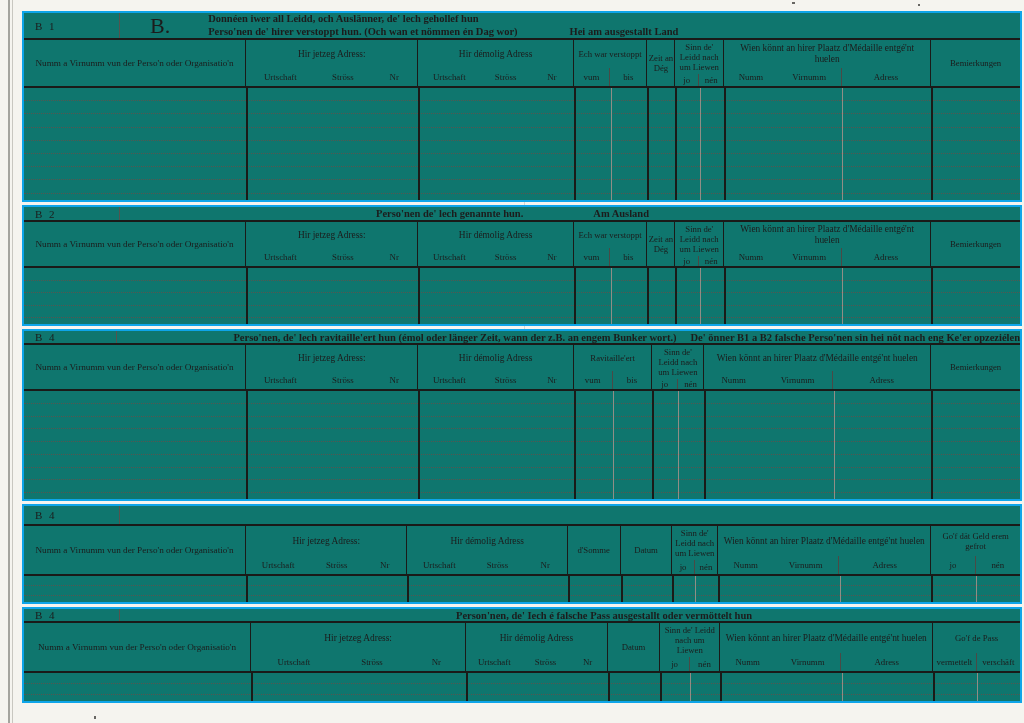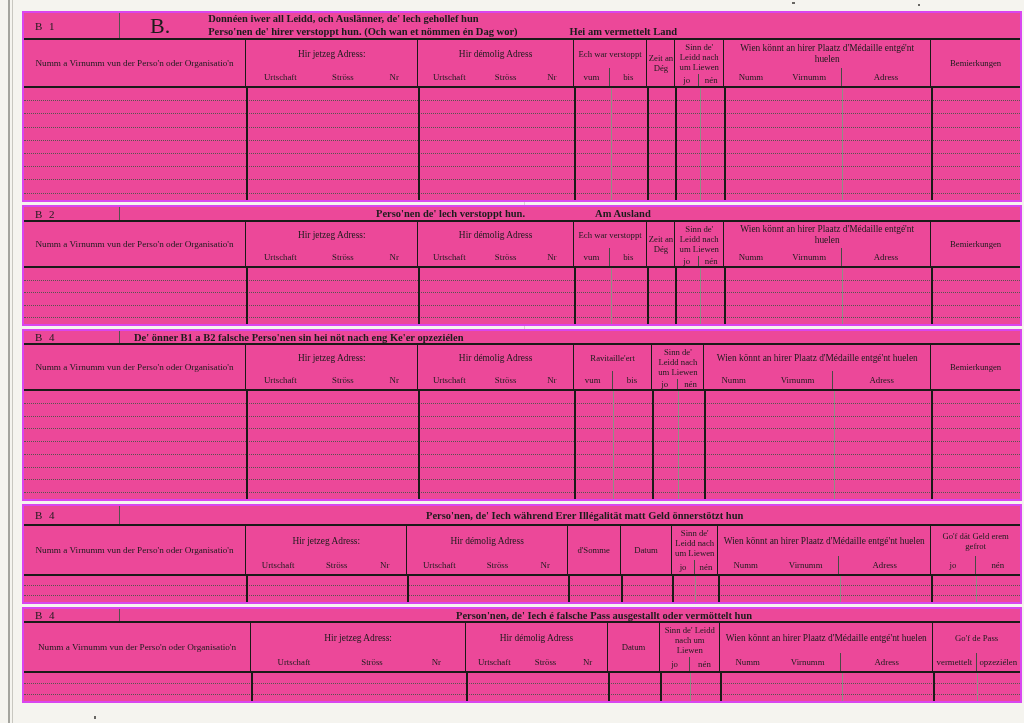--- a/index.html
+++ b/index.html
@@ -11,22 +11,22 @@
     font-family: "Liberation Serif", "DejaVu Serif", serif;
     position: relative;
     overflow: hidden;
   }
   .margin-rule {
     position: absolute; left: 8px; top: 0; height: 100%; width: 5px;
     border-left: 2px solid #8a8a84; border-right: 1px solid #b9b8b1; opacity: .75;
   }
   .tables { position: absolute; left: 22px; top: 11px; width: 1000px; }
   .ftable {
-    border: 2px solid #d946ef;
-    background: #ec4899;
+    border: 2px solid #0ea5e9;
+    background: #0f766e;
     margin-bottom: 3px;
     position: relative;
   }
   .sec-bar { display: flex; align-items: center; border-bottom: 2px solid #1a1a18; }
   .sec-id {
     width: 96px; align-self: stretch; display: flex; align-items: center;
     padding-left: 11px; font-size: 11px; letter-spacing: 2px;
     border-right: 1px solid #55534e;
   }
   .big-letter { font-size: 22px; margin-left: 30px; line-height: 1; font-weight: 400; }
@@ -76,21 +76,21 @@
 
 <div class="tables">
 
   <section class="ftable">
     <div class="sec-bar" style="height: 27px;">
       <div class="sec-id">B 1</div>
       <div class="big-letter">B.</div>
       <div class="bar-lines">
         <div class="bar-line">Donnéen iwer all Leidd, och Auslänner, de' lech gehollef hun</div>
         <div class="bar-line">
-          <span>Perso'nen de' hirer verstoppt hun. (Och wan et nömmen én Dag wor)</span><span class="t-right">Hei am vermettelt Land</span>
+          <span>Perso'nen de' hirer verstoppt hun. (Och wan et nömmen én Dag wor)</span><span class="t-right">Hei am ausgestallt Land</span>
         </div>
       </div>
     </div>
     <div class="thead" style="height: 48px;">
         <div class="th-col" style="width: 22.3%;">
           <div class="th-label">Numm a Virnumm vun der Perso'n oder Organisatio'n</div>
         </div>
         <div class="th-col" style="width: 17.3%;">
           <div class="th-label">Hir jetzeg Adress:</div>
           <div class="th-subs">
@@ -155,21 +155,21 @@
         <div class="vdiv major" style="left: 70.3%;"></div>
         <div class="vdiv minor" style="left: 82.156%;"></div>
         <div class="vdiv major" style="left: 91.1%;"></div>
       </div>
   </section>
 
   <section class="ftable">
     <div class="sec-bar b2" style="height: 15px;">
       <div class="sec-id">B 2</div>
       <div class="bar-single">
-        <span class="t1">Perso'nen de' lech verstoppt hun.</span>
+        <span class="t1">Perso'nen de' lech genannte hun.</span>
         <span class="t2">Am Ausland</span>
       </div>
     </div>
     <div class="thead" style="height: 46px;">
         <div class="th-col" style="width: 22.3%;">
           <div class="th-label">Numm a Virnumm vun der Perso'n oder Organisatio'n</div>
         </div>
         <div class="th-col" style="width: 17.3%;">
           <div class="th-label">Hir jetzeg Adress:</div>
           <div class="th-subs">
@@ -230,20 +230,21 @@
         <div class="vdiv major" style="left: 70.3%;"></div>
         <div class="vdiv minor" style="left: 82.156%;"></div>
         <div class="vdiv major" style="left: 91.1%;"></div>
       </div>
   </section>
 
   <section class="ftable">
     <div class="sec-bar b3" style="height: 14px;">
       <div class="sec-id">B 4</div>
       <div class="bar-single">
+        <span class="t1">Perso'nen, de' lech ravitaille'ert hun (émol oder länger Zeit, wann der z.B. an engem Bunker wort.)</span>
         <span class="t2">De' önner B1 a B2 falsche Perso'nen sin hei nöt nach eng Ke'er opzeziélen</span>
       </div>
     </div>
     <div class="thead" style="height: 46px;">
         <div class="th-col" style="width: 22.3%;">
           <div class="th-label">Numm a Virnumm vun der Perso'n oder Organisatio'n</div>
         </div>
         <div class="th-col" style="width: 17.3%;">
           <div class="th-label">Hir jetzeg Adress:</div>
           <div class="th-subs">
@@ -303,23 +304,20 @@
         <div class="vdiv minor" style="left: 65.7%;"></div>
         <div class="vdiv major" style="left: 68.3%;"></div>
         <div class="vdiv minor" style="left: 81.296%;"></div>
         <div class="vdiv major" style="left: 91.1%;"></div>
       </div>
   </section>
 
   <section class="ftable">
     <div class="sec-bar b4" style="height: 20px;">
       <div class="sec-id">B 4</div>
-      <div class="bar-single">
-        <span class="t1">Perso'nen, de' Iech während Erer Illégalität matt Geld önnerstötzt hun</span>
-      </div>
     </div>
     <div class="thead" style="height: 50px;">
         <div class="th-col" style="width: 22.3%;">
           <div class="th-label">Numm a Virnumm vun der Perso'n oder Organisatio'n</div>
         </div>
         <div class="th-col" style="width: 16.2%;">
           <div class="th-label">Hir jetzeg Adress:</div>
           <div class="th-subs">
             <div class="th-sub" style="width: 40%;">Urtschaft</div>
             <div class="th-sub" style="width: 33%;">Ströss</div>
@@ -421,21 +419,21 @@
           <div class="th-subs">
             <div class="th-sub" style="width: 26%;">Numm</div>
             <div class="th-sub divR" style="width: 31%;">Virnumm</div>
             <div class="th-sub" style="width: 43%;">Adress</div>
           </div>
         </div>
         <div class="th-col small" style="width: 8.7%; justify-content: flex-end;">
           <div class="th-label">Go'f de Pass</div>
           <div class="th-subs">
             <div class="th-sub divR" style="width: 50%;">vermettelt</div>
-            <div class="th-sub" style="width: 50%;">opzeziélen</div>
+            <div class="th-sub" style="width: 50%;">verschäft</div>
           </div>
         </div>
       </div>
     <div class="tbody" style="height: 28px;">
         <div class="brow" style="height: 11px;"></div>
         <div class="brow" style="height: 11px;"></div>
         <div class="vdiv major" style="left: 22.8%;"></div>
         <div class="vdiv major" style="left: 44.4%;"></div>
         <div class="vdiv major" style="left: 58.6%;"></div>
         <div class="vdiv major" style="left: 63.9%;"></div>

